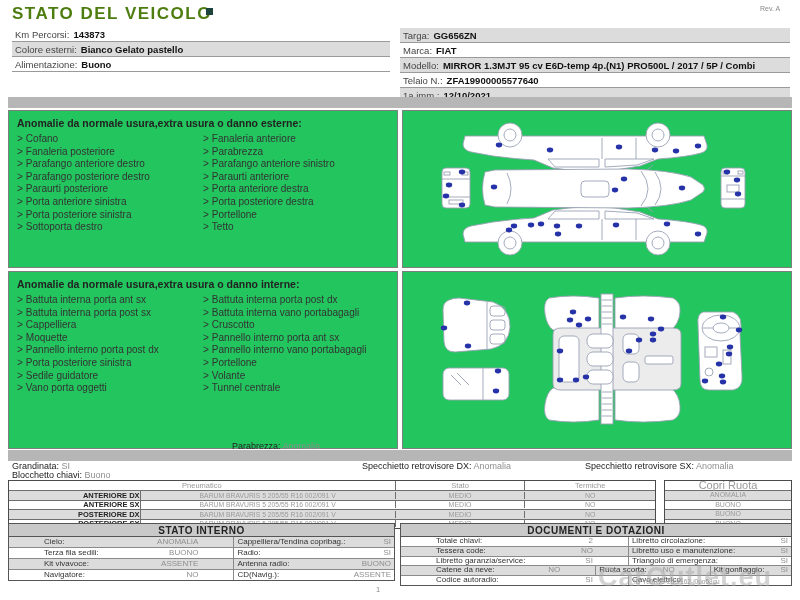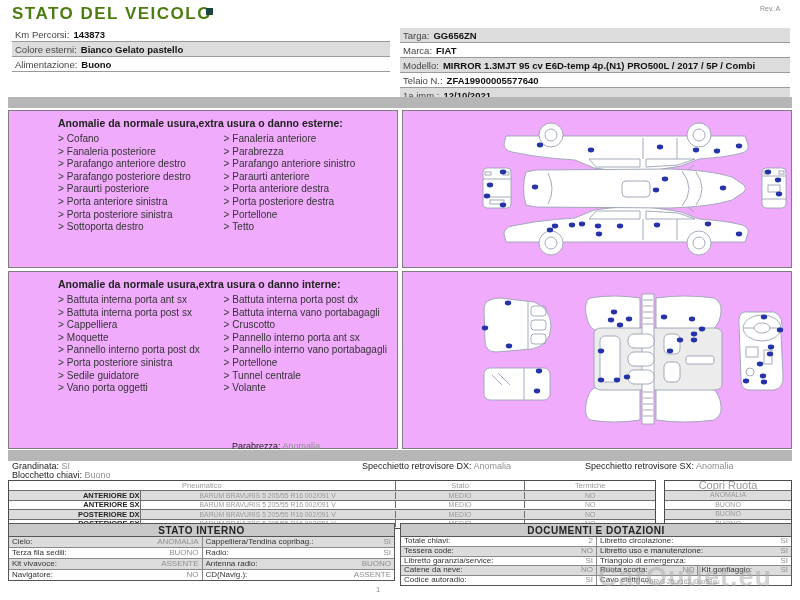--- a/index.html
+++ b/index.html
@@ -12,21 +12,21 @@
   .rev{position:absolute;left:760px;top:5px;font-size:7px;color:#8a8a8a;}
   .hdr-left{position:absolute;left:12px;top:27px;width:378px;}
   .hdr-right{position:absolute;left:400px;top:20px;width:390px;margin-top:8px;}
   .field{display:flex;font-size:9.5px;line-height:11px;padding:1.5px 3px;border-bottom:1px solid #9a9a9a;}
   .field .lbl{color:#444;margin-right:4px;white-space:nowrap;}
   .field .val{font-weight:bold;color:#111;}
   .shade{background:#dcdcdc;}
   
   .band{position:absolute;left:8px;width:784px;height:11px;background:#b6b6b6;}
   
-  .box{position:absolute;border:1px solid #7e7e7e;background:#f0abfc;box-sizing:border-box;padding-left:41px;}
+  .box{position:absolute;border:1px solid #7e7e7e;background:#22c55e;box-sizing:border-box;}
   .box-title{font-size:10.5px;font-weight:bold;color:#222;padding:6px 8px 3px 8px;}
   .cols{display:flex;padding:1px 8px;font-size:10px;color:#333;}
   .col{width:50%;}
   .li{line-height:12.6px;}
   .bull{margin-right:3px;color:#333;}
   
   .sumline{position:absolute;font-size:9px;color:#222;}
   .sumval{color:#8f8f8f;}
   .sumlbl{color:#222;}
   
@@ -44,21 +44,21 @@
   .tc.h12{width:388px;border-right:1px solid #6e6e6e;}
   .copri-row{height:8.5px;border-top:1px solid #6e6e6e;text-align:center;color:#9a9a9a;
              font-size:7px;line-height:8.5px;}
   .copri-head{height:9px;text-align:center;color:#9a9a9a;font-size:11px;line-height:9px;}
   
   .btable{position:absolute;top:523px;border:1px solid #555;box-sizing:border-box;background:#fff;}
   .btable .bhead{background:#c9c9c9;border-bottom:1px solid #555;text-align:center;
                  font-weight:bold;font-size:10px;padding:0.5px 0;letter-spacing:0.5px;}
   .brow{display:flex;border-bottom:1px solid #8a8a8a;}
   .brow:last-child{border-bottom:none;}
-  .bcell{display:flex;box-sizing:border-box;font-size:8px;line-height:10px;padding:0 3px;}
+  .bcell{display:flex;box-sizing:border-box;font-size:8px;line-height:10px;padding:0 3px;margin-left:32px;}
   .bcell + .bcell{border-left:1px solid #8a8a8a;}
   .bcell .bl{color:#333;flex:1;white-space:nowrap;overflow:hidden;}
   .bcell .bv{color:#8f8f8f;text-align:right;white-space:nowrap;}
   .w50{width:50%;} .w26{width:26%;} .w24{width:24%;}
   .docrow .bcell{line-height:8.8px;gap:16px;}
   
   .foot-company{position:absolute;left:14px;top:585px;font-size:7.5px;color:#8a8a8a;}
   .foot-page{position:absolute;left:376px;top:585px;font-size:7.5px;color:#8a8a8a;}
   .watermark{position:absolute;left:598px;top:562px;font-size:27px;font-weight:bold;
              color:rgba(168,168,168,0.5);letter-spacing:1px;z-index:5;}
@@ -228,22 +228,22 @@
         <div class="li"><span class="bull">&gt;</span><span>Sedile guidatore</span></div>
         <div class="li"><span class="bull">&gt;</span><span>Vano porta oggetti</span></div>
       </div>
       <div class="col">
         <div class="li"><span class="bull">&gt;</span><span>Battuta interna porta post dx</span></div>
         <div class="li"><span class="bull">&gt;</span><span>Battuta interna vano portabagagli</span></div>
         <div class="li"><span class="bull">&gt;</span><span>Cruscotto</span></div>
         <div class="li"><span class="bull">&gt;</span><span>Pannello interno porta ant sx</span></div>
         <div class="li"><span class="bull">&gt;</span><span>Pannello interno vano portabagagli</span></div>
         <div class="li"><span class="bull">&gt;</span><span>Portellone</span></div>
+        <div class="li"><span class="bull">&gt;</span><span>Volante</span></div>
         <div class="li"><span class="bull">&gt;</span><span>Tunnel centrale</span></div>
-        <div class="li"><span class="bull">&gt;</span><span>Volante</span></div>
       </div>
     </div>
   </div>
 
   <div class="box" style="left:402px;top:271px;width:390px;height:178px;">
     <svg width="388" height="176" viewBox="0 0 388 176">
 
       <path class="fw" d="M46,28 Q40,30 40,38 L41,70 Q42,80 52,80 L88,77 Q106,73 107,55 Q107,36 90,30 L56,26 Q50,26 46,28 Z"></path>
       <line class="ln" x1="84" y1="30" x2="84" y2="77"></line>
       <rect class="ln" x="87" y="34" width="15" height="10" rx="3"></rect>

